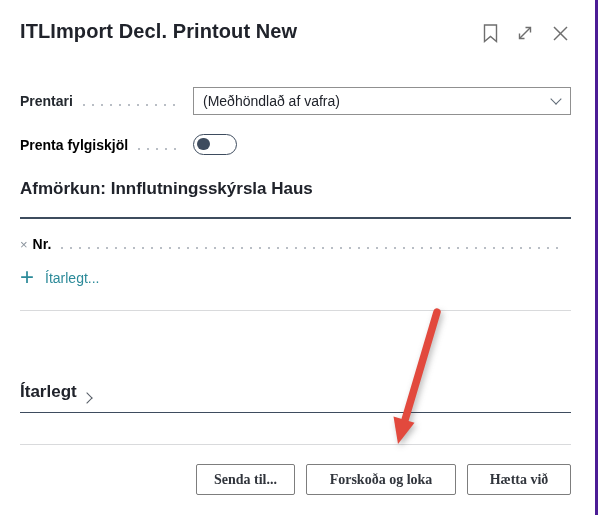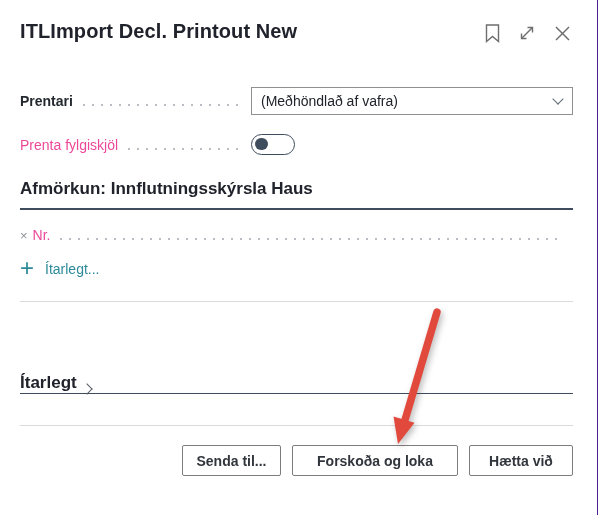--- a/index.html
+++ b/index.html
@@ -2,97 +2,97 @@
 <html><head>
 <meta charset="utf-8">
 <style>
   * { margin: 0; padding: 0; box-sizing: border-box; }
   html, body { width: 601px; height: 515px; background: #fff; overflow: hidden; }
   body { font-family: "Liberation Sans", "DejaVu Sans", sans-serif; color: #1f2430; position: relative; }
 
   .dialog {
     position: absolute; inset: 0;
     background: #fff;
-    border-right: 1px solid #4c1d95;
+    border-right: 3px solid #4c1d95;
     width: 598px; height: 515px;
     padding: 0 24px 0 20px;
   }
 
   
   .titlebar { display: flex; align-items: flex-start; padding-top: 20px; }
   .title { font-size: 20px; font-weight: 600; color: #20232b; letter-spacing: 0.1px; }
   .titlebar-icons { margin-left: auto; display: flex; align-items: center; gap: 13px; padding-top: 2px; }
   .icon-btn { width: 22px; height: 22px; display: flex; align-items: center; justify-content: center; cursor: pointer; color: #6e6e6e; background: none; border: none; }
   .icon-btn svg { display: block; }
 
   
   .row { display: flex; align-items: center; margin-left: 0; }
   .row-prentari { margin-top: 43px; }
   .row-toggle { margin-top: 19px; }
   .row-nr { margin-top: 17px; }
 
   .f-label { font-size: 14px; white-space: nowrap; }
   .f-label.strong { font-weight: 700; color: #24292f; }
-  .f-label.muted { color: #ec4899; font-weight: 400; }
+  .f-label.muted { color: #000000; font-weight: 700; }
 
   .leader { flex: 1; height: 2px; margin: 0 12px 0 10px; align-self: center; position: relative; top: 4px;
     background: repeating-linear-gradient(90deg, #b9bec5 0 1.8px, transparent 1.8px 9px); }
 
-  .control { width: 322px; flex: none; }
+  .control { width: 378px; flex: none; }
 
   .select-box {
     height: 28px; border: 1px solid #909090; background: #fff;
     display: flex; align-items: center; padding: 0 10px 0 9px;
     font-size: 14px; color: #20232b; cursor: pointer;
   }
   .select-box .value { flex: 1; overflow: hidden; white-space: nowrap; }
   .chev { width: 8px; height: 8px; border-right: 1.6px solid #5f6a76; border-bottom: 1.6px solid #5f6a76;
     transform: rotate(45deg); margin-top: -4px; flex: none; }
   .chev.blue { border-color: #79a5d6; }
 
   
   .toggle { width: 44px; height: 21px; border: 1.6px solid #3e4c5e; border-radius: 11px;
     position: relative; background: #fff; cursor: pointer; }
   .toggle .knob { position: absolute; left: 3px; top: 2.6px; width: 12.5px; height: 12.5px;
     border-radius: 50%; background: #3e4c5e; }
 
   
   .section-header {
     margin-top: 24px; font-size: 17px; font-weight: 700; color: #20232b;
-    padding-bottom: 9px; border-bottom: 2px solid #3e4c5e;
+    padding-bottom: 18px; border-bottom: 2px solid #3e4c5e;
   }
   .advanced-header {
     margin-top: 71px; font-size: 17px; font-weight: 700; color: #20232b;
-    border-bottom: 1.6px solid #3e4c5e;
+    padding-bottom: 10px; border-bottom: 1.6px solid #3e4c5e;
     display: flex; align-items: flex-end; cursor: pointer;
   }
   .chev-right { width: 8px; height: 8px; border-right: 1.4px solid #565d66; border-bottom: 1.4px solid #565d66;
     transform: rotate(-45deg); margin-left: 6px; margin-top: 2px; }
 
   
   .remove-x { font-size: 13px; color: #8b949d; margin-right: 5px; cursor: pointer; line-height: 1; }
 
   
   .add-filter { margin-top: 17px; display: flex; align-items: center; gap: 11px; color: #2c8a99;
     font-size: 14px; cursor: pointer; width: fit-content; }
   .plus { font-size: 24px; font-weight: 300; line-height: 18px; position: relative; top: -1px; }
 
   .divider { border: none; border-top: 1px solid #d9dadc; margin-top: 23px; }
   .divider.pre-footer { margin-top: 31px; }
 
   
   .footer { display: flex; justify-content: flex-end; gap: 11px; margin-top: 19px; }
   .btn {
     height: 31px; background: #fff; border: 1px solid #7d7d7d; border-radius: 2px;
-    font-family: Liberation Sans, sans-serif; font-size: 14px; font-weight: 600; color: #31353c;
+    font-family: Liberation Serif, serif; font-size: 14px; font-weight: 600; color: #31353c;
     display: flex; align-items: center; justify-content: center; cursor: pointer; padding: 0 4px;
   }
   .btn-senda { width: 99px; }
   .btn-prenta { width: 88px; }
-  .btn-forskoda { width: 166px; }
+  .btn-forskoda { width: 150px; }
   .btn-haetta { width: 104px; text-align: right; }
 
   
   .arrow-overlay { position: absolute; left: 378px; top: 298px; width: 80px; height: 164px;
     pointer-events: none; filter: drop-shadow(2px 3px 3px rgba(60,60,60,0.35)); }
 </style>
 </head>
 <body>
 
 <div class="dialog">

